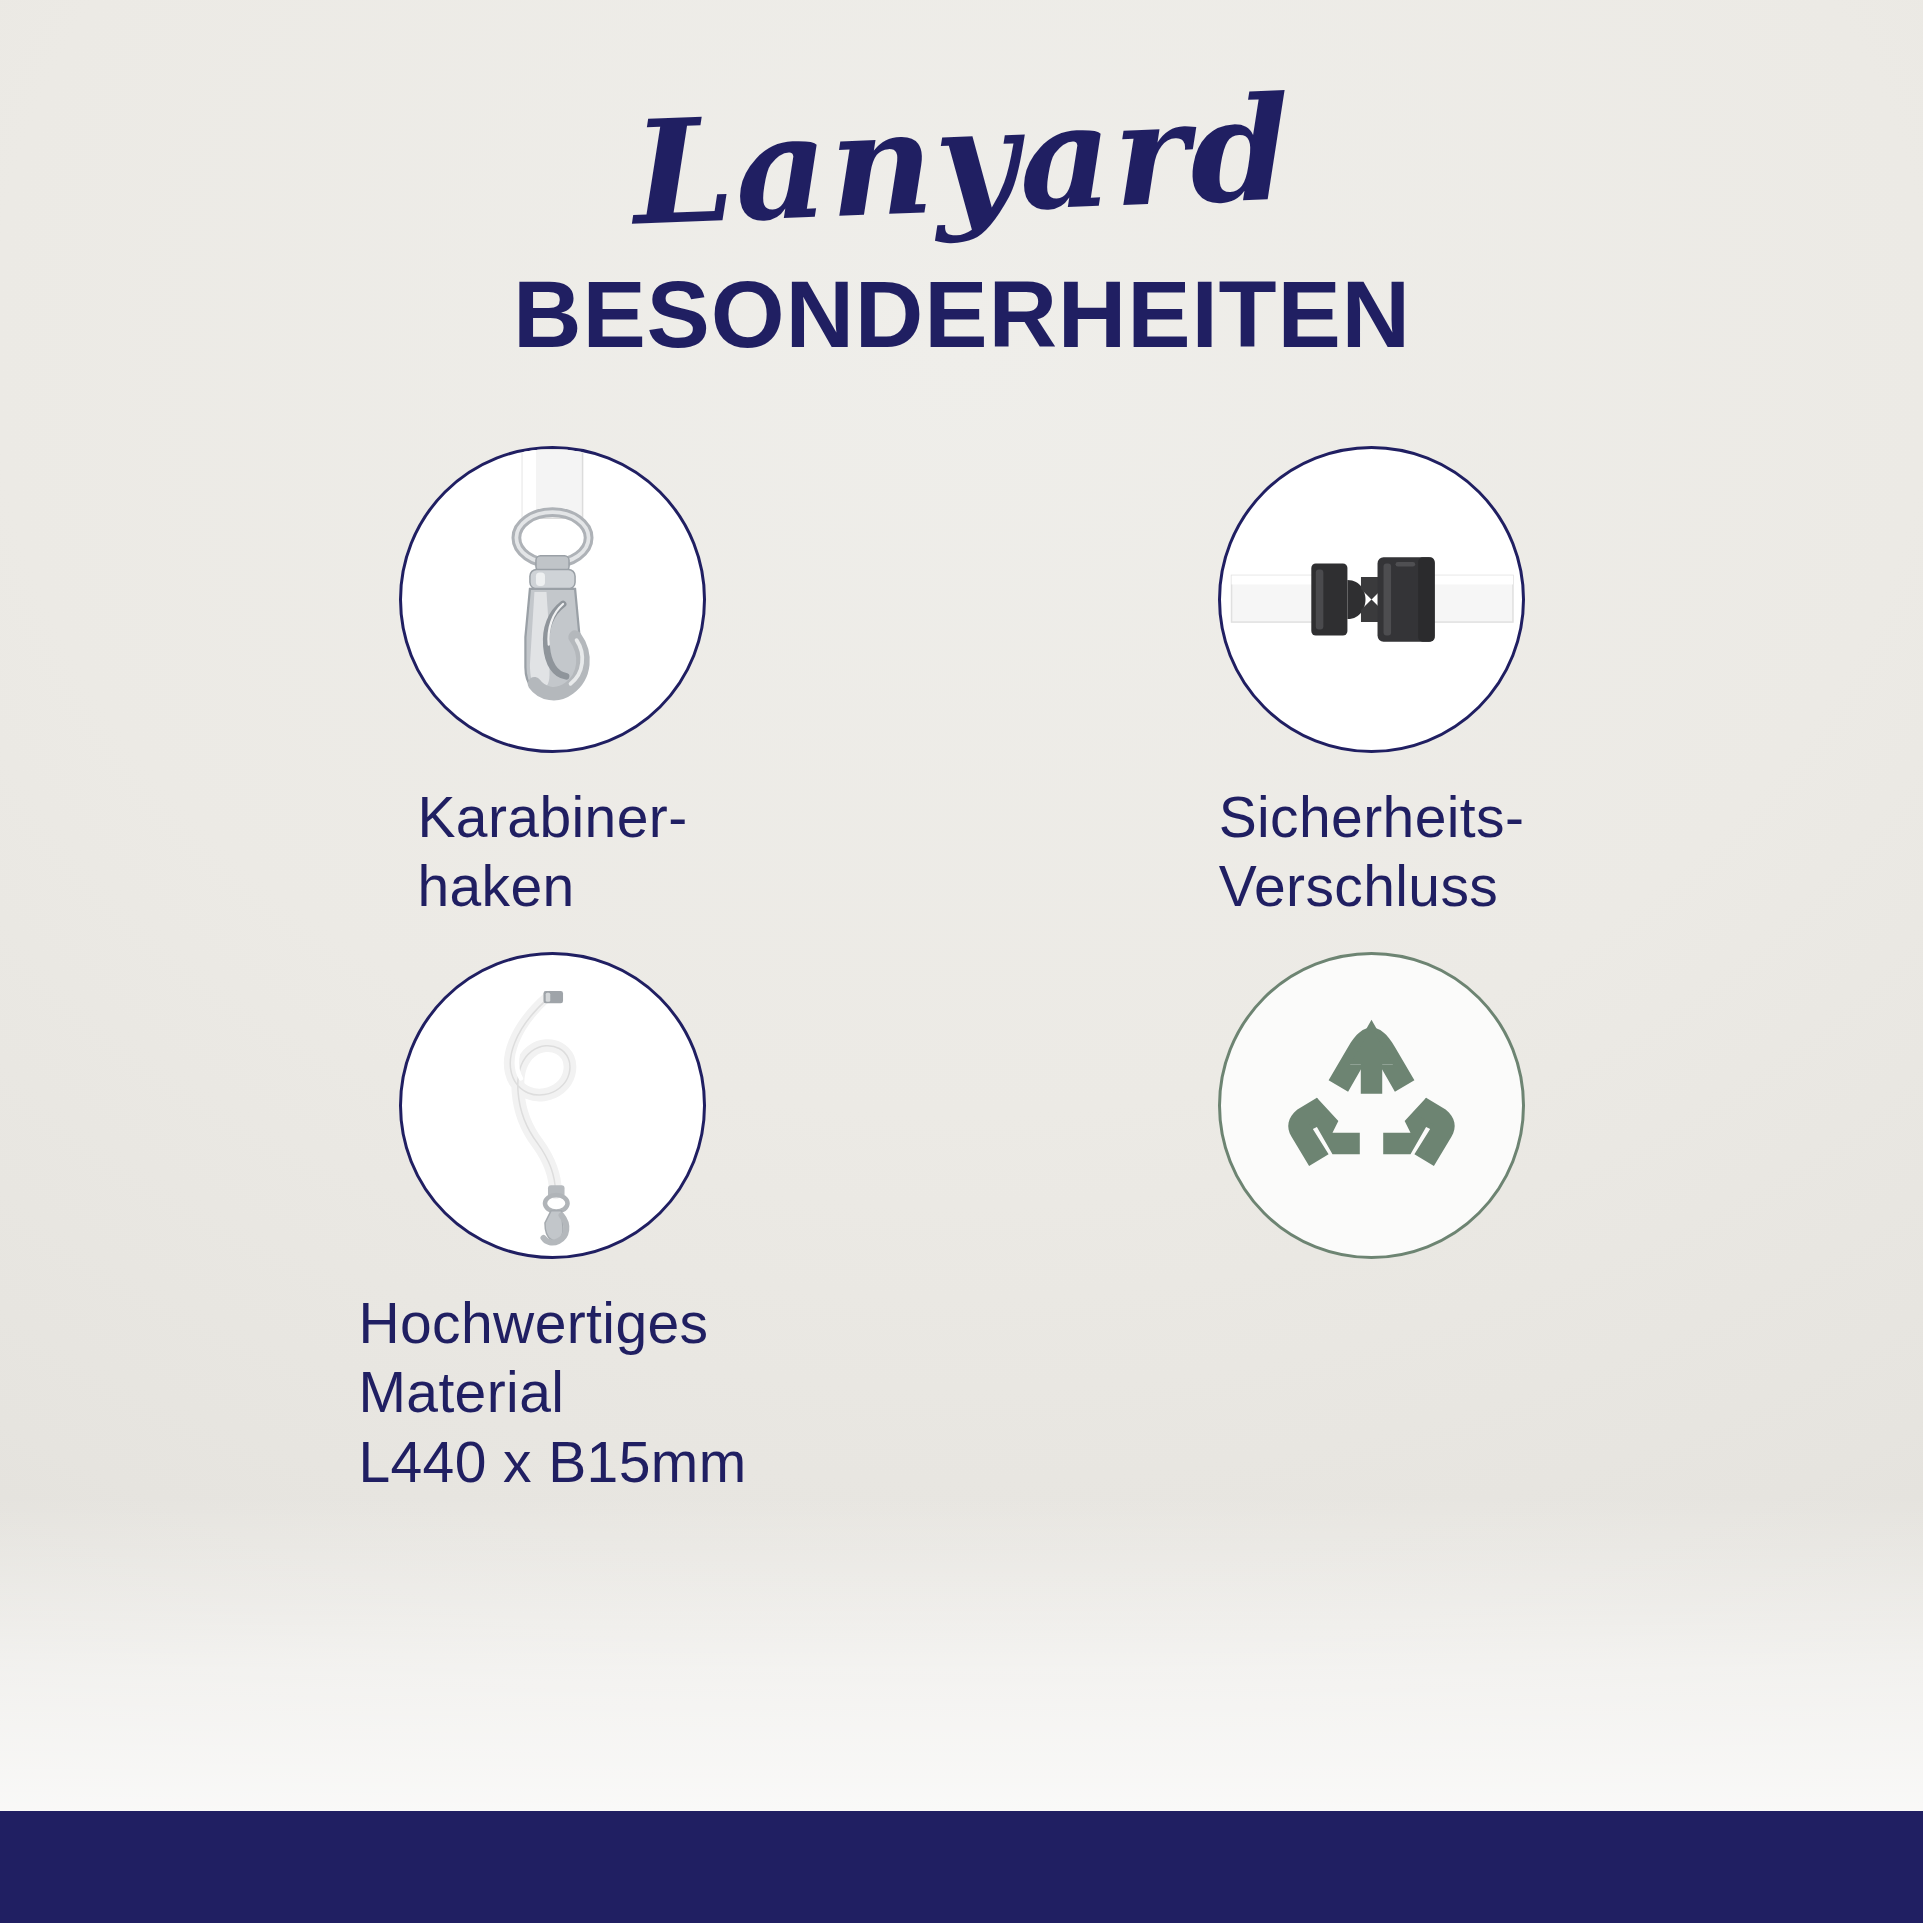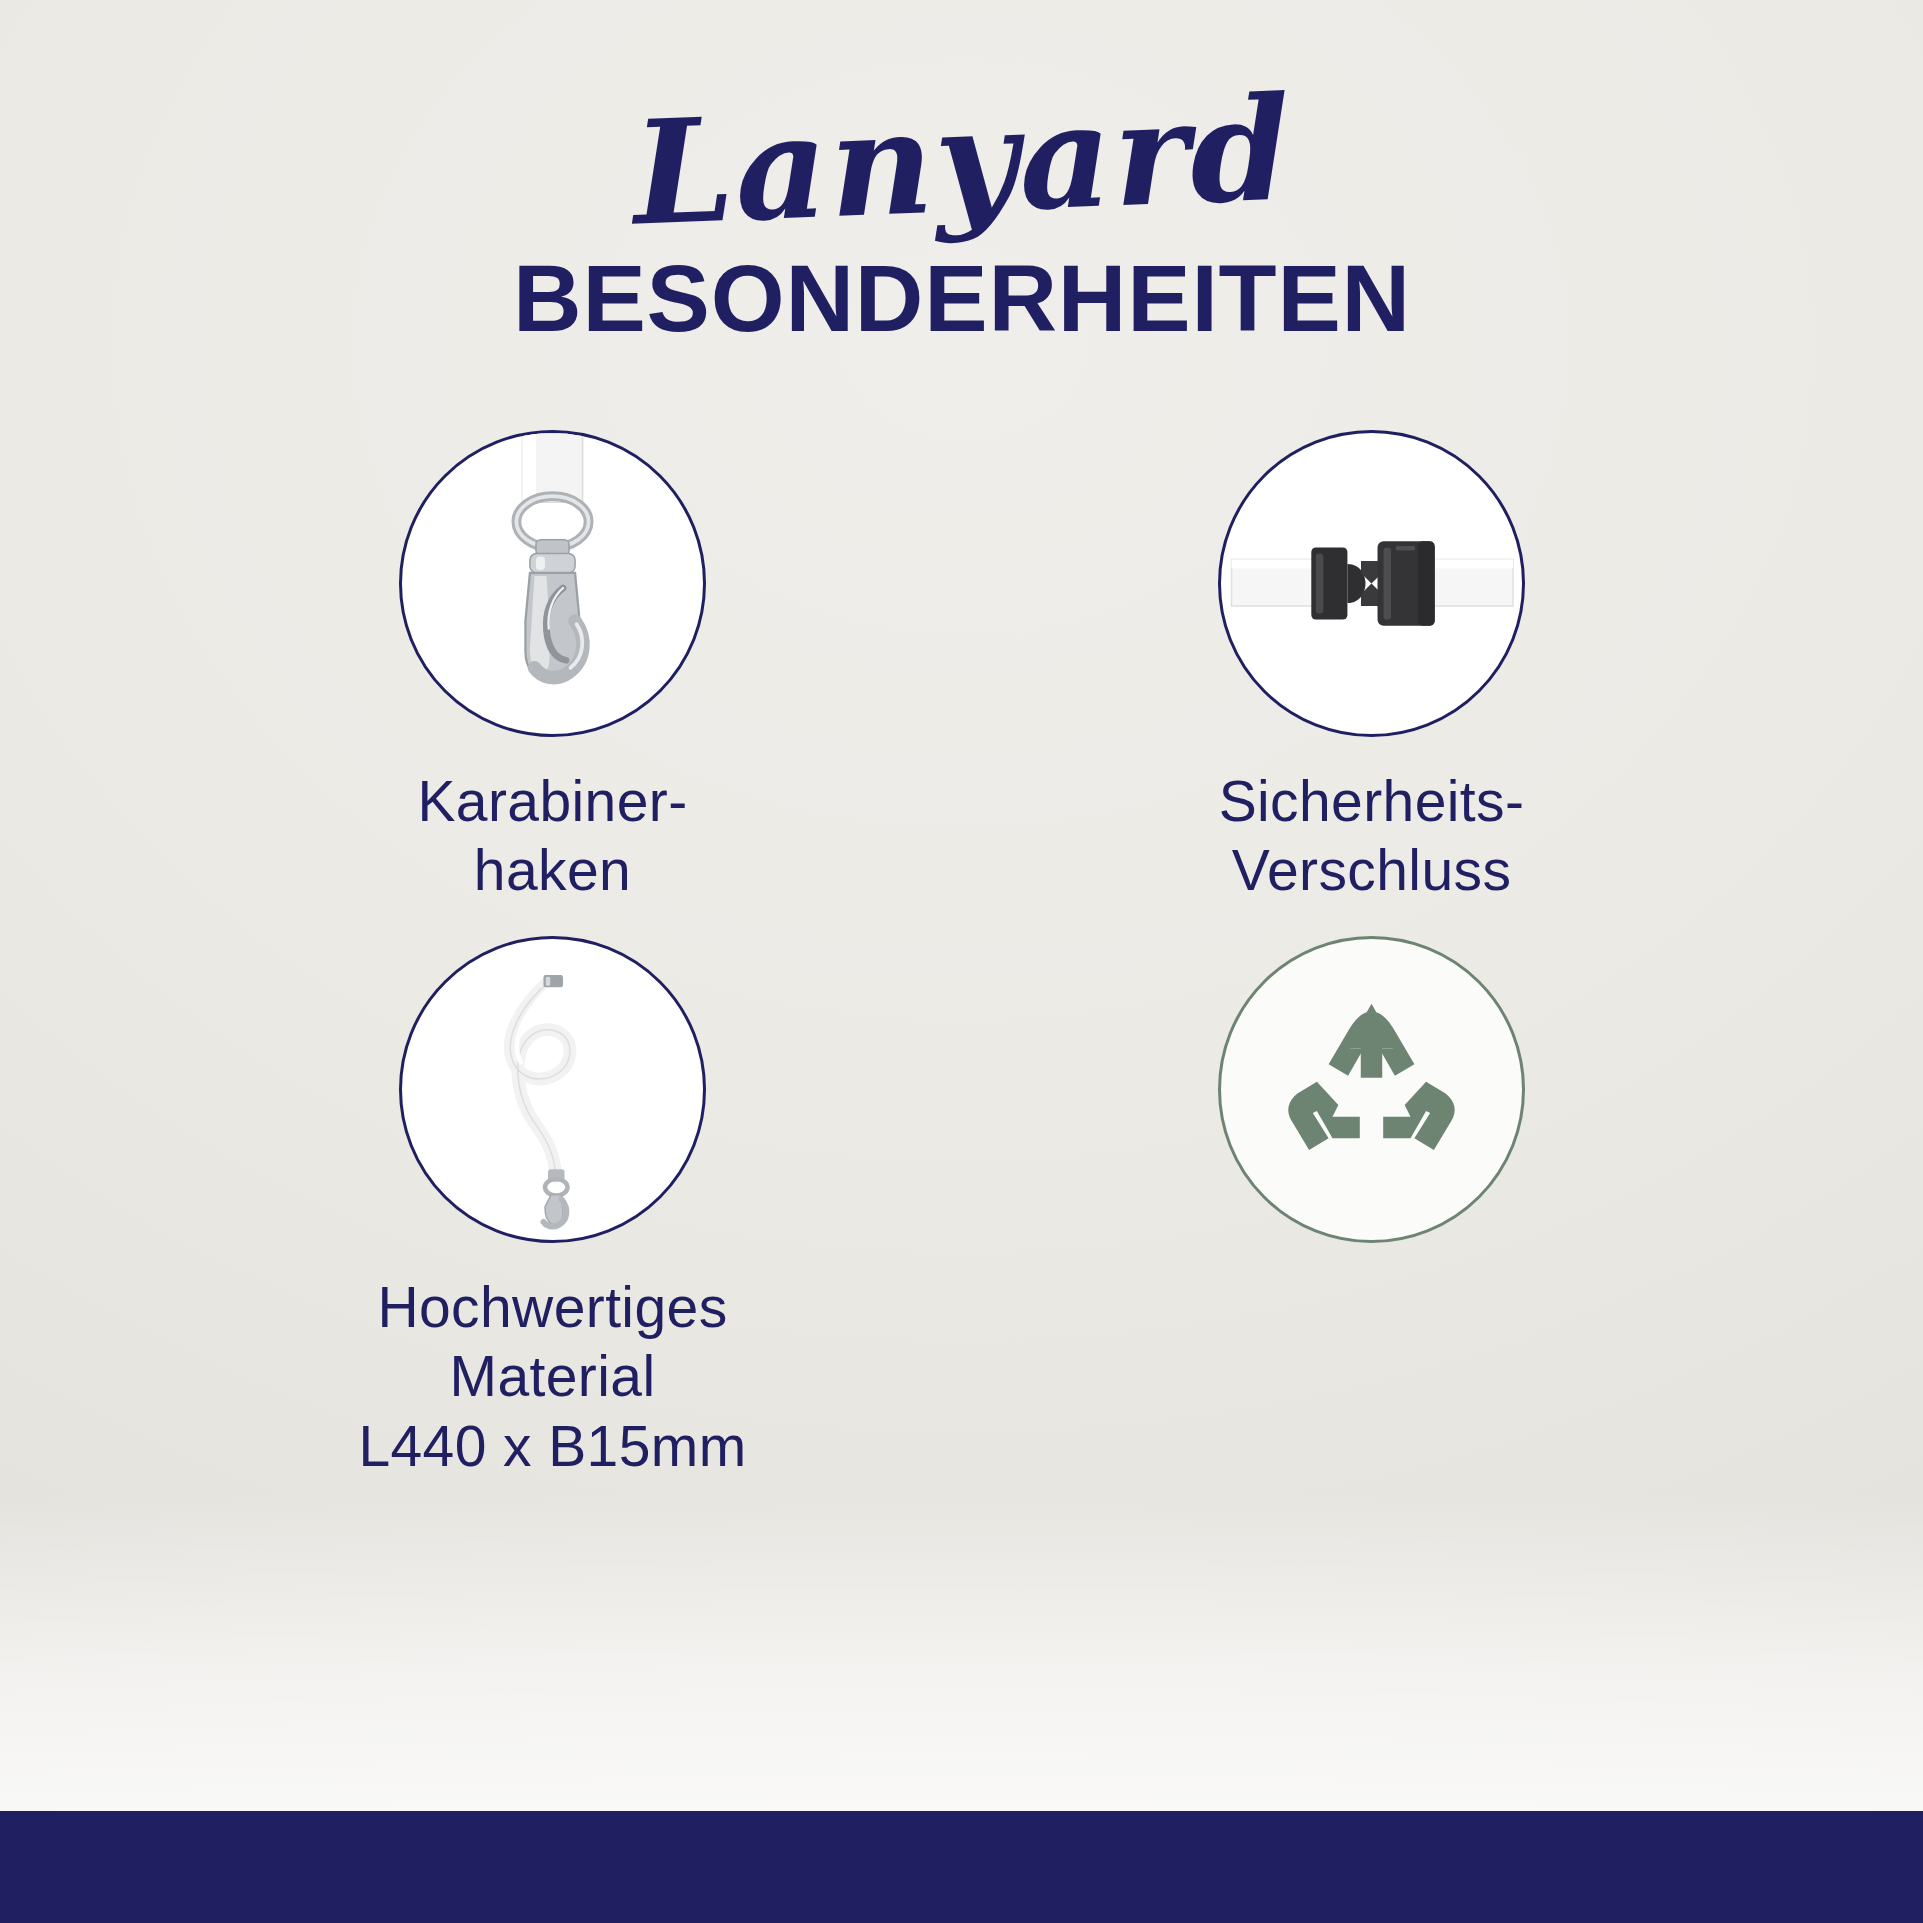--- a/index.html
+++ b/index.html
@@ -42,21 +42,21 @@
     font-style: italic;
     font-weight: bold;
     font-size: 143px;
     line-height: 1;
     color: #201f62;
     letter-spacing: 1.5px;
     transform: rotate(-2.2deg);
     display: inline-block;
   }
   .main-title {
-    margin-top: 17px;
+    margin-top: 33px;
     font-family: "Liberation Sans", sans-serif;
     font-weight: bold;
     font-size: 95px;
     line-height: 1.02;
     letter-spacing: 0.8px;
     color: #201f62;
   }
 
   
   .features {
@@ -85,21 +85,20 @@
     display: flex;
     align-items: center;
     justify-content: center;
   }
   .circle.green-ring {
     border-color: #6d8472;
     background: #fbfbfa;
   }
   .caption {
     margin-top: 30px;
-    text-align: center;
     font-size: 57px;
     line-height: 1.22;
     color: #201f62;
     font-family: "Liberation Sans", sans-serif;
     letter-spacing: 0.4px;
     white-space: pre-line;
   }
 
   
   .bottom-bar {

